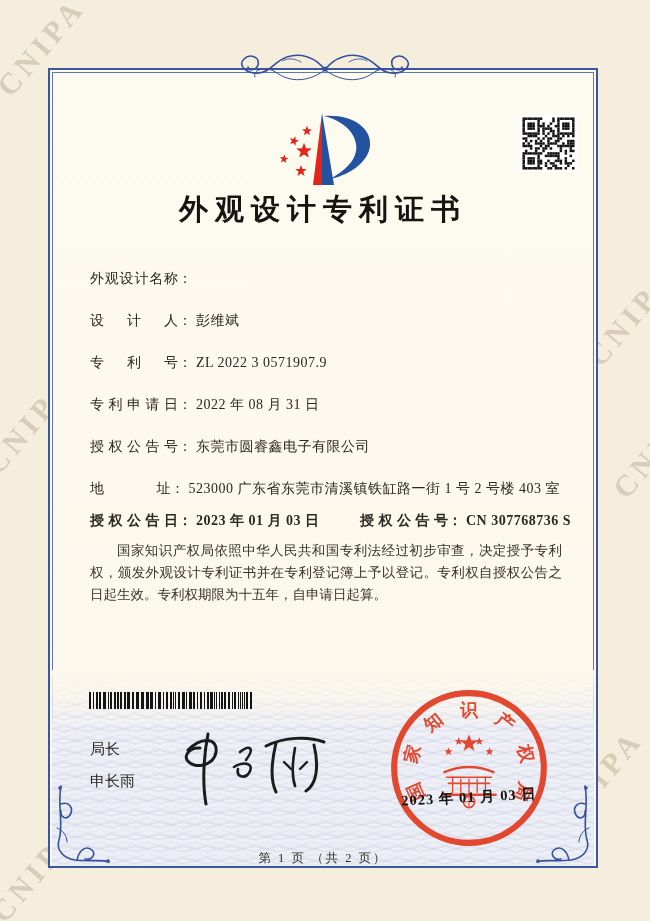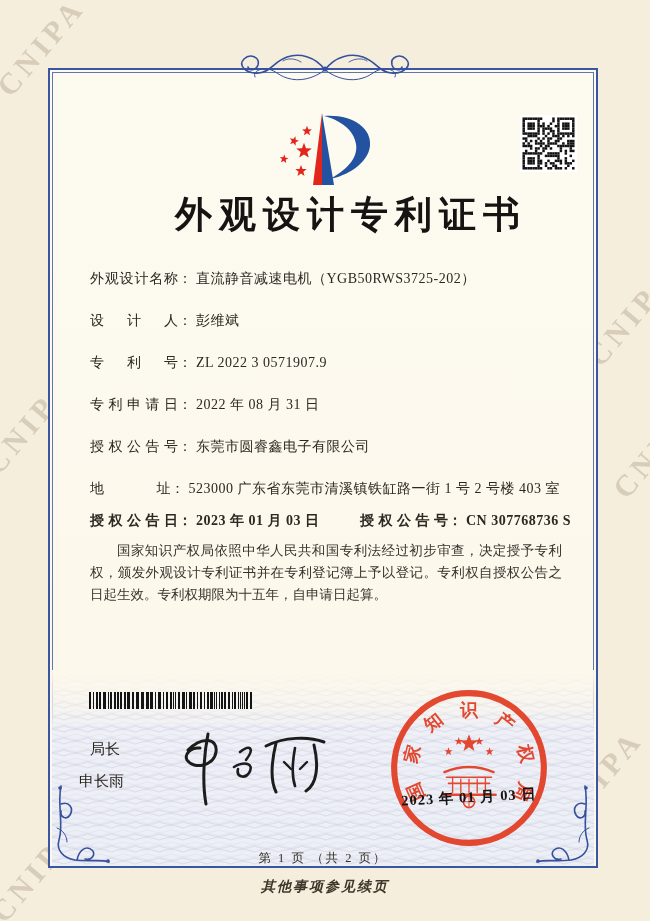--- a/index.html
+++ b/index.html
@@ -13,21 +13,21 @@
   
   .frame{position:absolute;left:48px;top:68px;width:550px;height:800px;
          background:linear-gradient(180deg,#fdfaf0 0%,#fcf8ec 70%,#fbf7ec 100%);
          border:2px solid #3b56a1;box-sizing:border-box;}
   .frame::before{content:'';position:absolute;inset:2px;border:1px solid #6176b0;pointer-events:none;}
   
   .cert-no{position:absolute;left:40px;top:30px;font-size:14px;letter-spacing:1.5px;color:#3a352d;}
   .logo{position:absolute;left:224px;top:36px;width:136px;height:84px;}
   .qr{position:absolute;left:470px;top:45px;width:57px;height:57px;}
   .title{position:absolute;left:0;top:120px;width:100%;text-align:center;
-         font-size:37px;font-weight:700;letter-spacing:7px;color:#161412;padding-left:28px;}
+         font-size:29px;font-weight:700;letter-spacing:7px;color:#161412;}
   
   .fields{position:absolute;left:40px;right:36px;top:200px;color:#2c2822;}
   .frow{display:flex;align-items:baseline;height:20px;margin-bottom:22px;font-size:14px;}
   .frow.last{margin-top:-10px;font-weight:bold;}
   .fpair{display:flex;align-items:baseline;}
   .fpair.left{width:270px;flex:0 0 270px;}
   .flabel{display:inline-block;width:88px;text-align:justify;text-align-last:justify;}
   .fcolon{margin-right:4px;}
   .fvalue{letter-spacing:.5px;white-space:nowrap;}
   
@@ -36,21 +36,21 @@
   .paras p{margin:0;text-indent:2em;}
   
   .guilloche{position:absolute;left:2px;right:2px;top:600px;height:196px;
              background:linear-gradient(180deg,rgba(240,241,247,0) 0%,#eff0f7 30%,#edeff6 100%);}
   .guilloche svg{position:absolute;inset:0;width:100%;height:100%;}
   .guilloche::after{content:'';position:absolute;left:0;right:0;top:0;height:60px;
              background:linear-gradient(180deg,#fcf8ec 0%,rgba(252,248,236,0) 100%);}
   
   .barcode{position:absolute;left:39px;top:622px;width:167px;height:17px;}
   .issuer-title{position:absolute;left:40px;top:670px;font-size:15px;color:#241f19;font-family:"Liberation Sans","DejaVu Sans",sans-serif;}
-  .issuer-name{position:absolute;left:29px;top:702px;font-size:15px;color:#241f19;font-family:Liberation Sans, sans-serif;}
+  .issuer-name{position:absolute;left:40px;top:702px;font-size:15px;color:#241f19;font-family:Liberation Sans, sans-serif;}
   .signature{position:absolute;left:110px;top:652px;width:176px;height:92px;}
   .seal{position:absolute;left:337px;top:616px;width:164px;height:164px;}
   .seal-date{position:absolute;left:330px;top:718px;width:178px;text-align:center;
              font-size:14.5px;font-weight:700;letter-spacing:1px;color:#141414;transform:rotate(-3deg);}
   .page-indicator{position:absolute;left:0;top:780px;width:100%;text-align:center;
              font-size:12.5px;letter-spacing:2px;color:#332e27;}
   .corner{position:absolute;width:58px;height:80px;}
   .corner.bl{left:3px;top:714px;}
   .corner.br{right:3px;top:714px;transform:scaleX(-1);}
   .top-ornament{position:absolute;left:155px;top:-22px;width:240px;height:44px;}
@@ -342,21 +342,20 @@
           <rect x="52.04347826086956" y="52.04347826086956" width="2.4782608695652173" height="2.4782608695652173" fill="#111"></rect>
         </g>
     </svg>
 
     <div class="title">外观设计专利证书</div>
 
     <div class="fields">
       <div class="frow">
         <span class="flabel">外观设计名称</span>
           <span class="fcolon">：</span>
-        <span class="fvalue">直流静音减速电机（YGB50RWS3725-202）</span>
       </div>
       <div class="frow">
         <span class="flabel">设计人</span>
           <span class="fcolon">：</span>
         <span class="fvalue">彭维斌</span>
       </div>
       <div class="frow">
         <span class="flabel">专利号</span>
           <span class="fcolon">：</span>
         <span class="fvalue">ZL 2022 3 0571907.9</span>
@@ -583,14 +582,13 @@
         <path d="M24 76 C 26 66 33 61 39 66 C 43 70 39 77 32 75"></path>
         <path d="M4 44 C 10 46 14 52 14 58" stroke-width="1"></path>
         <circle cx="7" cy="4" r="1.8" fill="#35509c" stroke="none"></circle>
         <circle cx="55" cy="77" r="1.8" fill="#35509c" stroke="none"></circle>
       </g>
     </svg>
 
     <div class="page-indicator">第 1 页 （共 2 页）</div>
   </div>
 
-  <div class="footer-note">其他事项参见续页</div>
 </div>
 
 </body></html>

